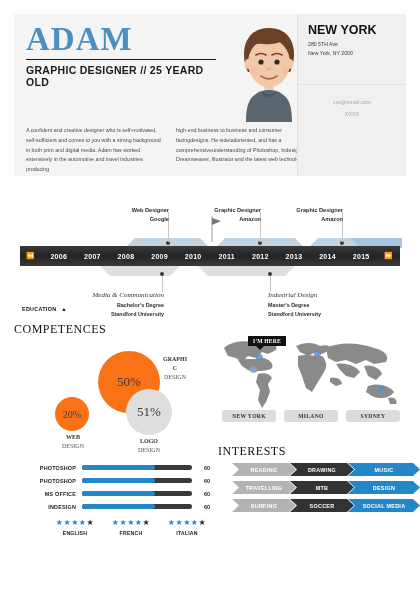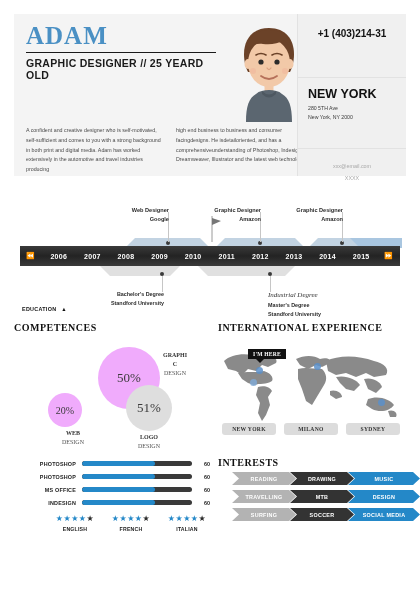--- a/index.html
+++ b/index.html
@@ -3,21 +3,21 @@
 <meta charset="utf-8">
 <style>
   html,body{margin:0;padding:0;background:#ffffff;}
   body{width:420px;height:594px;overflow:hidden;
        font-family:"Liberation Sans",sans-serif;color:#2b2b2b;}
   .page{position:relative;width:420px;height:594px;background:#fff;}
 
   
   .header{position:relative;height:162px;margin:14px 14px 0 14px;background:#f4f4f4;}
   .hdr-left{position:absolute;left:12px;top:10px;width:190px;}
-  .name1{font-family:"Liberation Serif",serif;font-weight:700;font-size:25px;
+  .name1{font-family:"Liberation Serif",serif;font-weight:700;font-size:33px;
           letter-spacing:1px;color:#4a90c4;line-height:.95;}
   .name2{font-family:"Liberation Serif",serif;font-weight:700;font-size:37px;
           letter-spacing:1px;color:#1a1a1a;line-height:.95;margin-top:-2px;}
   .role{font-size:10.5px;font-weight:700;letter-spacing:.3px;color:#1a1a1a;
         margin-top:4px;border-top:1.5px solid #1a1a1a;padding-top:4px;}
   .bio{position:absolute;left:12px;top:112px;width:295px;display:flex;gap:10px;}
   .bio-col{width:140px;font-size:5.3px;line-height:1.85;color:#4a4a4a;}
 
   .avatar{position:absolute;left:212px;top:8px;width:86px;height:100px;}
 
@@ -53,26 +53,26 @@
   .edu .deg{font-family:"Liberation Serif",serif;font-style:italic;font-size:7px;
             font-weight:400;color:#333;}
   .edu .sub{font-weight:700;}
   .edu-tag{position:absolute;left:8px;top:126px;font-size:5.4px;font-weight:700;
            letter-spacing:.3px;color:#111;display:flex;align-items:center;gap:5px;}
 
   
   .lower{display:flex;margin:2px 14px 0 14px;}
   .col-l{width:196px;}
   .col-r{width:196px;padding-left:8px;}
-  .sec-title{font-family:"Liberation Serif",serif;font-weight:700;font-size:10px;
+  .sec-title{font-family:"Liberation Serif",serif;font-weight:400;font-size:12px;
              letter-spacing:.5px;color:#111;margin-bottom:4px;}
 
   
   .bubbles{position:relative;height:118px;}
-  .bub{position:absolute;border-radius:50%;background:#f0abfc;
+  .bub{position:absolute;border-radius:50%;background:#f97316;
        display:flex;align-items:center;justify-content:center;
        font-family:"Liberation Serif",serif;font-size:13px;color:#3a3a3a;}
   .bub.sm{font-size:10px;}
   .bub-lbl{position:absolute;text-align:center;font-family:"Liberation Serif",serif;
            font-size:6px;font-weight:700;line-height:1.5;color:#333;}
   .bub-lbl .t2{font-weight:400;color:#555;}
 
   
   .skills{margin-top:2px;}
   .srow{display:flex;align-items:center;height:13px;}
@@ -145,21 +145,20 @@
       <path d="M30 72 C33 69 38 68 43 68 C48 68 53 69 56 72 C63 76 66 84 66 100 L20 100 C20 84 23 76 30 72 Z" fill="#5b6670"></path>
       <path d="M36 69 Q43 76 50 69 L50 72 Q43 79 36 72 Z" fill="#4e5861"></path>
     </svg>
 
     <div class="bio">
       <div class="bio-col">A confident and creative designer who is self-motivated, self-sufficient and comes to you with a strong background in both print and digital media. Adam has worked extensively in the automotive and travel industries producing</div>
       <div class="bio-col">high end business to business and consumer facingdesigns. He isdetailoriented, and has a comprehensiveunderstanding of Photoshop, Indesign, Dreamweaver, Illustrator and the latest web technologies.</div>
     </div>
 
     <div class="hdr-right">
-      <div class="hr-cell phone" style="height:40px;">+1 (403)214-31</div>
       <div class="hr-cell" style="height:52px;">
         <div class="city">NEW YORK</div>
         <div class="addr">280 5TH Ave</div>
         <div class="addr">New York, NY 2000</div>
       </div>
       <div class="mail" style="border:0;">
         <div>xxx@email.com</div>
         <div>XXXX</div>
       </div>
     </div>
@@ -217,28 +216,29 @@
     </div>
 
     <svg style="position:absolute;left:196px;top:36px;width:12px;height:26px;" viewBox="0 0 12 26">
       <line x1="2" y1="0" x2="2" y2="26" stroke="#9a9a9a" stroke-width="1"></line>
       <polygon points="2,2 11,5 2,9" fill="#777"></polygon>
     </svg>
 
     <div class="tl-dot" style="left:146px;top:92px;"></div>
     <div class="tl-stem" style="left:148px;top:96px;height:16px;"></div>
     <div class="edu" style="left:40px;top:110px;width:110px;">
+      <div class="deg">Media &amp; Communication</div>
       <div class="sub">Bachelor's Degree</div>
       <div class="sub">Standford University</div>
     </div>
 
     <div class="tl-dot" style="left:254px;top:92px;"></div>
     <div class="tl-stem" style="left:256px;top:96px;height:16px;"></div>
     <div class="edu" style="left:150px;top:110px;width:118px;text-align:left;padding-left:104px;">
-      <div class="deg">Industrial Degree</div>
+      <div class="deg">Industrial Design</div>
       <div class="sub">Master's Degree</div>
       <div class="sub">Standford University</div>
     </div>
 
     <div class="edu-tag">
       <span>EDUCATION</span>
       <span>▲</span>
     </div>
   </div>
 
@@ -248,21 +248,21 @@
       <div class="sec-title">COMPETENCES</div>
 
       <div class="bubbles">
         <div class="bub" style="left:84px;top:10px;width:62px;height:62px;">50%</div>
         <div class="bub-lbl" style="left:136px;top:14px;width:50px;">
           <div>GRAPHI</div>
           <div>C</div>
           <div class="t2">DESIGN</div>
         </div>
 
-        <div class="bub sm" style="left:34px;top:56px;width:34px;height:34px;">20%</div>
+        <div class="bub sm" style="left:41px;top:56px;width:34px;height:34px;">20%</div>
         <div class="bub-lbl" style="left:34px;top:92px;width:50px;">
           <div>WEB</div>
           <div class="t2">DESIGN</div>
         </div>
 
         <div class="bub" style="left:112px;top:48px;width:46px;height:46px;background:#dedede;">51%</div>
         <div class="bub-lbl" style="left:110px;top:96px;width:50px;">
           <div>LOGO</div>
           <div class="t2">DESIGN</div>
         </div>
@@ -309,21 +309,20 @@
           <div class="lang-name">FRENCH</div>
         </div>
         <div class="lang">
           <div class="stars"><span class="on">★★★★</span><span class="off">★</span></div>
           <div class="lang-name">ITALIAN</div>
         </div>
       </div>
     </div>
 
     <div class="col-r">
-      <div class="sec-title">INTERNATIONAL EXPERIENCE</div>
 
       <div class="mapwrap">
         <svg style="position:absolute;left:0;top:8px;width:186px;height:78px;" viewBox="0 0 186 78">
           <g fill="#8a8a8a">
             <path d="M6 16 C12 10 24 8 34 10 C40 8 48 9 52 13 C56 12 60 14 58 18 L50 22 L44 20 L38 26 L30 24 L24 30 L18 26 L10 24 Z"></path>
             <path d="M20 28 C28 26 38 28 46 26 C52 28 56 32 54 36 C48 40 42 38 36 40 L30 38 L24 34 Z"></path>
             <path d="M40 42 C46 40 52 42 54 46 L50 52 L52 60 L48 70 L44 76 L40 68 L42 58 L38 50 Z"></path>
             <path d="M78 14 C86 10 96 10 102 14 C108 12 114 14 112 18 L104 22 L98 20 L90 24 L82 20 Z"></path>
             <path d="M80 24 C88 22 96 24 104 24 C108 28 110 34 106 40 L100 50 L94 60 L88 56 L84 44 L80 34 Z"></path>
             <path d="M108 16 C120 10 140 10 156 16 C166 18 172 24 168 30 L156 32 L148 28 L138 32 L128 28 L118 30 L110 26 Z"></path>

